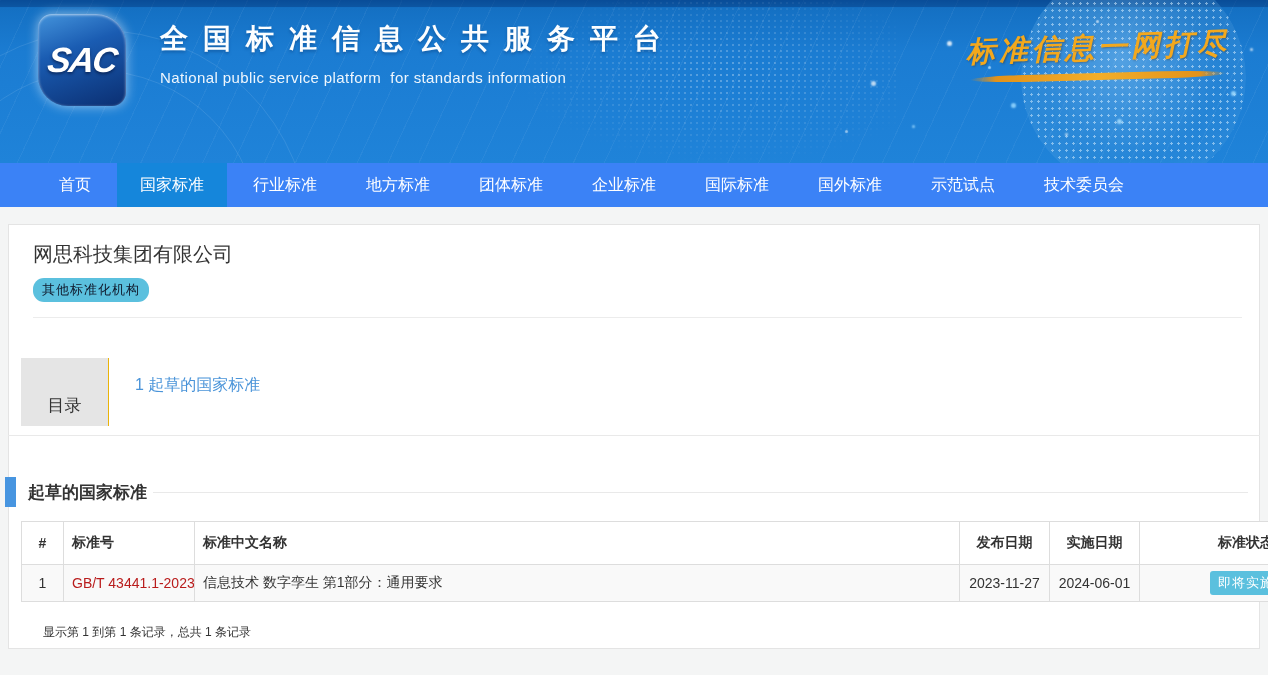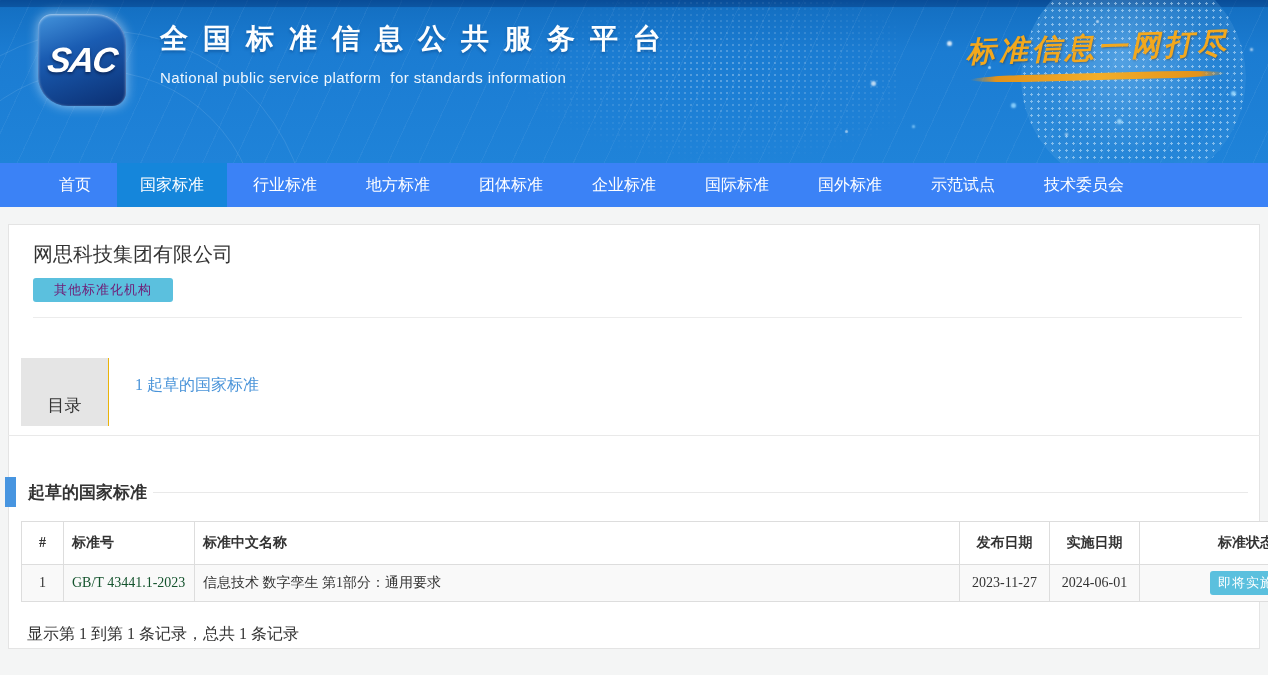--- a/index.html
+++ b/index.html
@@ -55,27 +55,27 @@
     background:linear-gradient(90deg, rgba(230,150,20,0) 0%, #e2921a 10%, #f2ae2a 50%, #e2921a 90%, rgba(230,150,20,0) 100%);
     border-radius:50%/100%; transform:rotate(-1.5deg); }
 
   
   .nav { height:44px; background:#3b82f6; display:flex; padding-left:36px; gap:3px; }
   .nav-item { display:flex; align-items:center; padding:0 23px; color:#fff;
     font-size:16px; cursor:pointer; white-space:nowrap; }
   .nav-item.active { background:#1586db; }
 
   
-  .main { padding:17px 8px 0;font-family:Liberation Serif, serif; }
+  .main { padding:17px 8px 0; }
   .card { position:relative; height:425px; background:#fff; border:1px solid #e4e4e4;
     padding:14px 8px 0 15px; }
 
   .org-name { font-size:20px; font-weight:normal; color:#333; margin:2px 0 10px 9px; }
-  .org-badge { display:inline-block; margin-left:9px; background:#5bc0de; color:#701a75;
-    font-size:13px; letter-spacing:1px; padding:3px 21px; border-radius:3px; }
+  .org-badge { display:inline-block; margin-left:9px; background:#5bc0de; color:#0f172a;
+    font-size:13px; letter-spacing:1px; padding:3px 9px; border-radius:11px; }
   .divider { border:none; border-top:1px solid #ececec; margin:15px 9px 0; }
 
   .toc-row { display:flex; margin:40px 0 0 -3px; }
   .toc-label { width:87px; height:68px; background:#e5e5e5; display:flex;
     align-items:flex-end; justify-content:center; padding-bottom:9px; font-size:17px; color:#333; }
   .toc-content { flex:1; border-left:1px solid #eab308; padding:17px 0 0 26px; }
   .toc-link { color:#4a94d9; font-size:16px; text-decoration:none; cursor:pointer; }
   .toc-underline { margin:9px -9px 0 -16px; border-bottom:1px solid #e9e9e9; }
 
   .section-head { display:flex; align-items:center; margin:41px 0 0 -19px; }
@@ -85,25 +85,25 @@
 
   table.std { border-collapse:collapse; table-layout:fixed; width:1231px; margin:14px 0 0 -3px;
     font-size:14px; color:#333; }
   .std th, .std td { border:1px solid #ddd; overflow:hidden; white-space:nowrap; }
   .std th { font-weight:bold; padding:12px 8px; text-align:left; background:#fff; }
   .std td { padding:6px 8px; }
   .std tr.data-row { background:#f9f9f9; }
   .col-num { width:42px; } .col-code { width:131px; } .col-name { width:765px; }
   .col-pub { width:90px; } .col-impl { width:90px; } .col-status { width:213px; }
   .ta-c { text-align:center !important; }
-  .std-link { color:#14532d; text-decoration:none; cursor:pointer; }
+  .std-link { color:#b91c1c; text-decoration:none; cursor:pointer; }
   .status-badge { display:inline-block; background:#5bc0de; color:#fff; font-size:13px;
     letter-spacing:1px; padding:3px 8px; border-radius:3px; }
 
-  .pagination-info { margin:22px 0 0 3px; font-size:16px; color:#333; }
+  .pagination-info { margin:22px 0 0 19px; font-size:12px; color:#333; }
 </style>
 </head>
 <body>
 
 <div class="banner">
   <div class="topstrip"></div>
   <div class="ring ring1"></div>
   <div class="ring ring2"></div>
   <div class="map-dots"></div>
   <div class="globe"></div>

